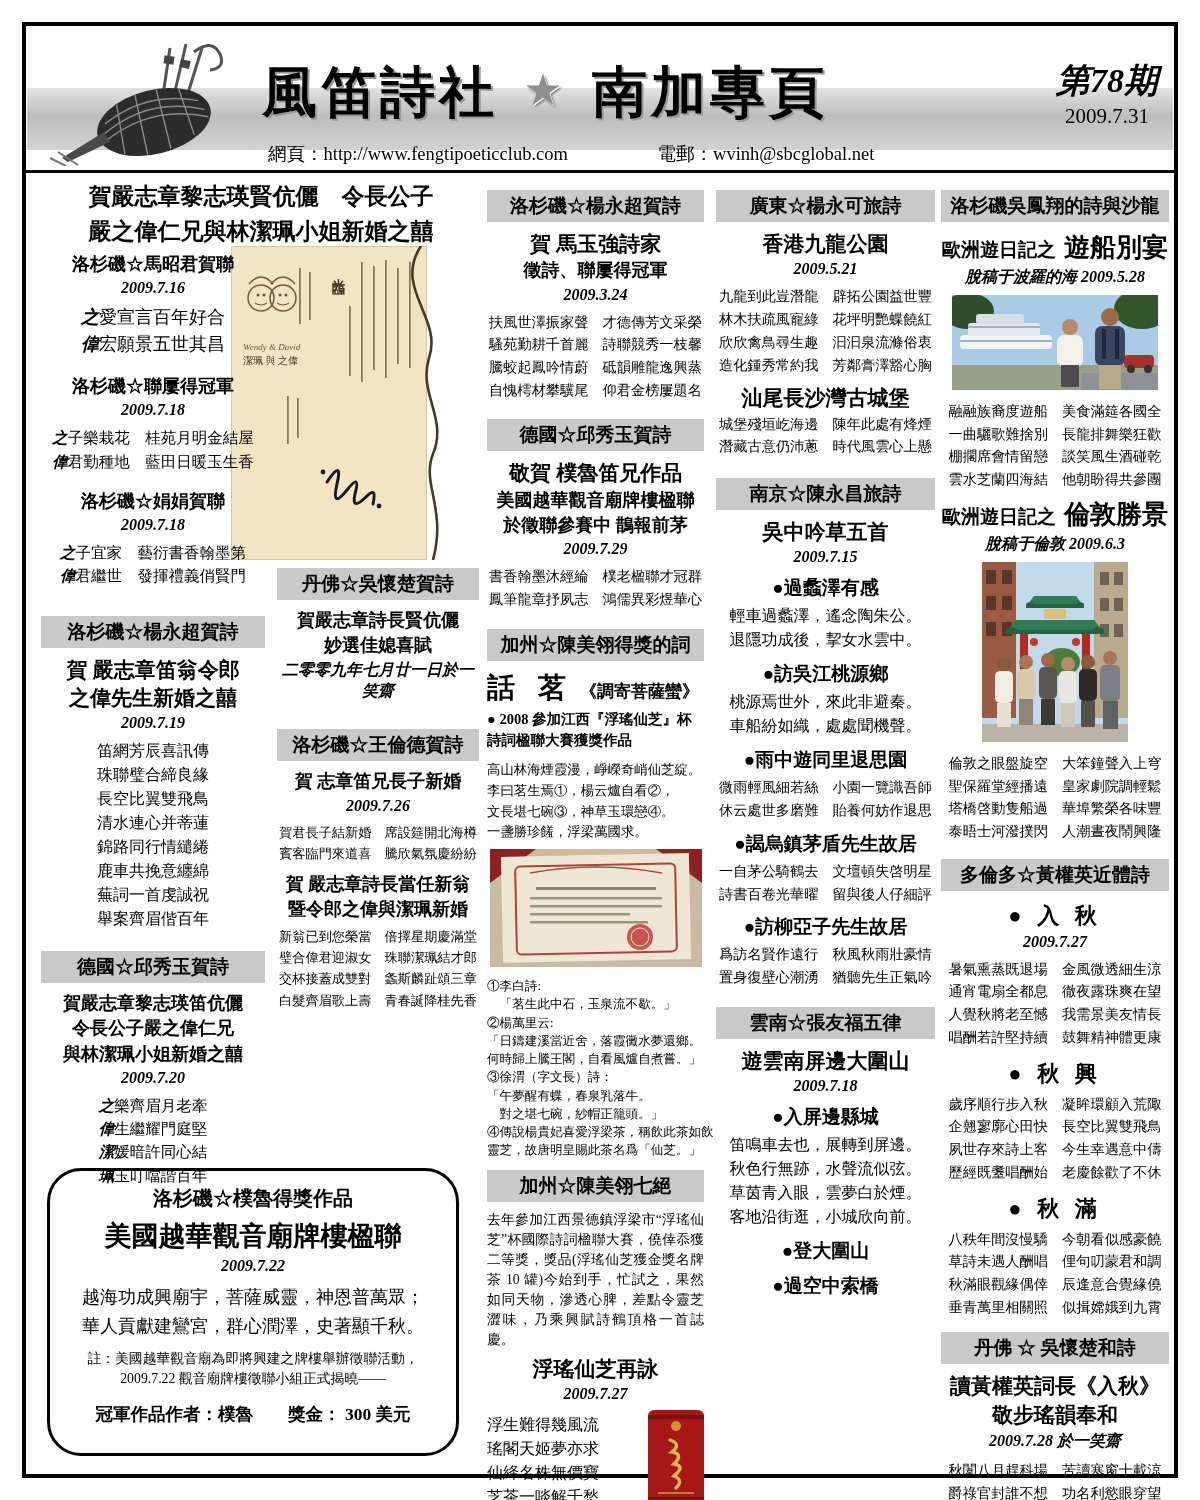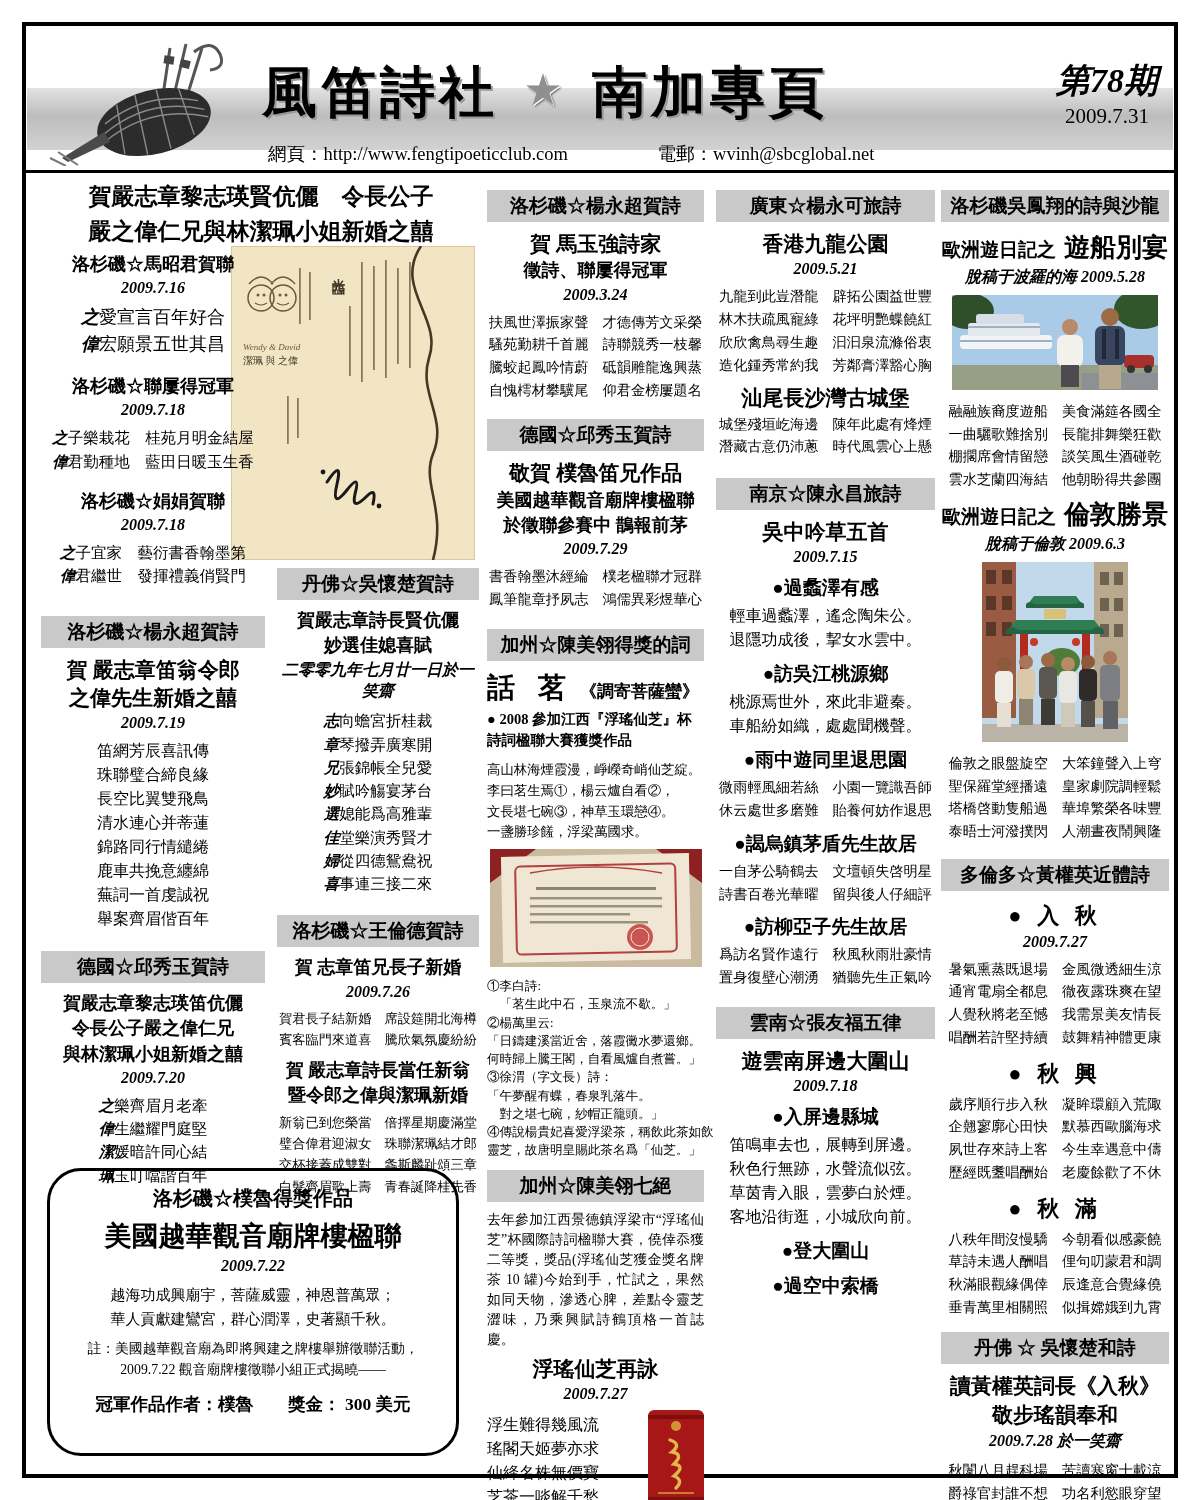--- a/index.html
+++ b/index.html
@@ -49,32 +49,32 @@
   .mix{text-align:center;white-space:nowrap;}
   .mix .s{font-size:19px;font-weight:bold;margin-right:8px;}
   .mix .b{font-size:26px;font-weight:bold;}
   .mix2{text-align:left;white-space:nowrap;margin:2px 0;}
   .mix2 .b{font-size:28px;font-weight:bold;letter-spacing:8px;margin-right:6px;}
   .mix2 .s{font-size:17px;font-weight:bold;}
   .imgwrap{text-align:center;margin:6px 0;}
   .poemimg{display:flex;justify-content:space-between;align-items:center;margin:4px 0;}
   .poemimg .poem .ln{text-align:left;}
   
-  .invitation{position:absolute;left:196px;top:66px;width:244px;height:314px;background:#f2e5c4;
+  .invitation{position:absolute;left:196px;top:66px;width:196px;height:314px;background:#f2e5c4;
               box-shadow:0 0 0 1px #d8c99d inset;}
   .inv-en{position:absolute;left:12px;top:96px;font-size:9px;font-style:italic;color:#6b5a33;}
   .inv-cn{position:absolute;left:12px;top:108px;font-size:10px;color:#3c3322;}
   .inv-greet{position:absolute;left:98px;top:22px;font-size:13px;font-weight:bold;color:#3c3322;writing-mode:vertical-rl;letter-spacing:4px;}
   
   .award{position:absolute;left:12px;top:988px;width:412px;height:288px;border:3px solid #000;border-radius:34px;
          text-align:center;padding-top:14px;box-sizing:border-box;}
   .award .bh{font-size:20px;font-weight:bold;}
   .award .bt1{font-size:27px;font-weight:bold;margin-top:6px;}
   .award .bd{font-size:16px;font-weight:bold;font-style:italic;margin:3px 0 8px;}
-  .award .cp div{font-size:15px;line-height:1.6;white-space:nowrap;}
+  .award .cp div{font-size:18px;line-height:1.6;white-space:nowrap;}
   .award .bn div{font-size:13.8px;line-height:1.5;white-space:nowrap;}
   .award .bn{margin-top:8px;}
   .award .bw{font-size:17.5px;font-weight:bold;margin-top:12px;}
 </style>
 </head>
 <body>
 
 <div class="page">
   <div class="band"></div>
   <div class="frame"></div>
@@ -219,30 +219,20 @@
           <div class="ln"><i>珮</i>玉叮噹諧百年</div>
         </div>
       </div>
     <div class="col col2">
         <div class="sec-h">丹佛☆吳懷楚賀詩</div>
         <div class="t2">
           <div class="ln">賀嚴志章詩長賢伉儷</div>
           <div class="ln">妙選佳媳喜賦</div>
         </div>
         <div class="date">二零零九年七月廿一日於一笑齋</div>
-        <div class="poem pf">
-          <div class="ln"><i>志</i>向蟾宮折桂裁</div>
-          <div class="ln"><i>章</i>琴撥弄廣寒開</div>
-          <div class="ln"><i>兄</i>張錦帳全兒愛</div>
-          <div class="ln"><i>妙</i>賦吟觴宴茅台</div>
-          <div class="ln"><i>選</i>媳能爲高雅輩</div>
-          <div class="ln"><i>佳</i>堂樂演秀賢才</div>
-          <div class="ln"><i>婦</i>從四德鴛鴦祝</div>
-          <div class="ln"><i>喜</i>事連三接二來</div>
-        </div>
         <div style="height: 10px;"></div>
         <div class="sec-h">洛杉磯☆王倫德賀詩</div>
         <div class="t2">
           <div class="ln">賀 志章笛兄長子新婚</div>
         </div>
         <div class="date">2009.7.26</div>
         <div class="pp">
           <div class="ln">賀君長子結新婚　席設筵開北海樽</div>
           <div class="ln">賓客臨門來道喜　騰欣氣氛慶紛紛</div>
         </div>
@@ -522,21 +512,21 @@
         <div class="pp">
           <div class="ln">暑氣熏蒸既退場　金風微透細生涼</div>
           <div class="ln">通宵電扇全都息　徹夜露珠爽在望</div>
           <div class="ln">人覺秋將老至憾　我需景美友情長</div>
           <div class="ln">唱酬若許堅持續　鼓舞精神體更康</div>
         </div>
         <div class="btw">● 秋 興</div>
         <div style="height: 4px;"></div>
         <div class="pp">
           <div class="ln">歲序順行步入秋　凝眸環顧入荒陬</div>
-          <div class="ln">企翹寥廓心田快　默慕西歐腦海求</div>
+          <div class="ln">企翹寥廓心田快　長空比翼雙飛鳥</div>
           <div class="ln">夙世存來詩上客　今生幸遇意中儔</div>
           <div class="ln">歷經既耋唱酬始　老慶餘歡了不休</div>
         </div>
         <div class="btw">● 秋 滿</div>
         <div style="height: 4px;"></div>
         <div class="pp">
           <div class="ln">八秩年間沒慢驕　今朝看似感豪饒</div>
           <div class="ln">草詩未遇人酬唱　俚句叨蒙君和調</div>
           <div class="ln">秋滿眼觀緣偶倖　辰逢意合覺緣僥</div>
           <div class="ln">垂青萬里相關照　似揖嫦娥到九霄</div>

